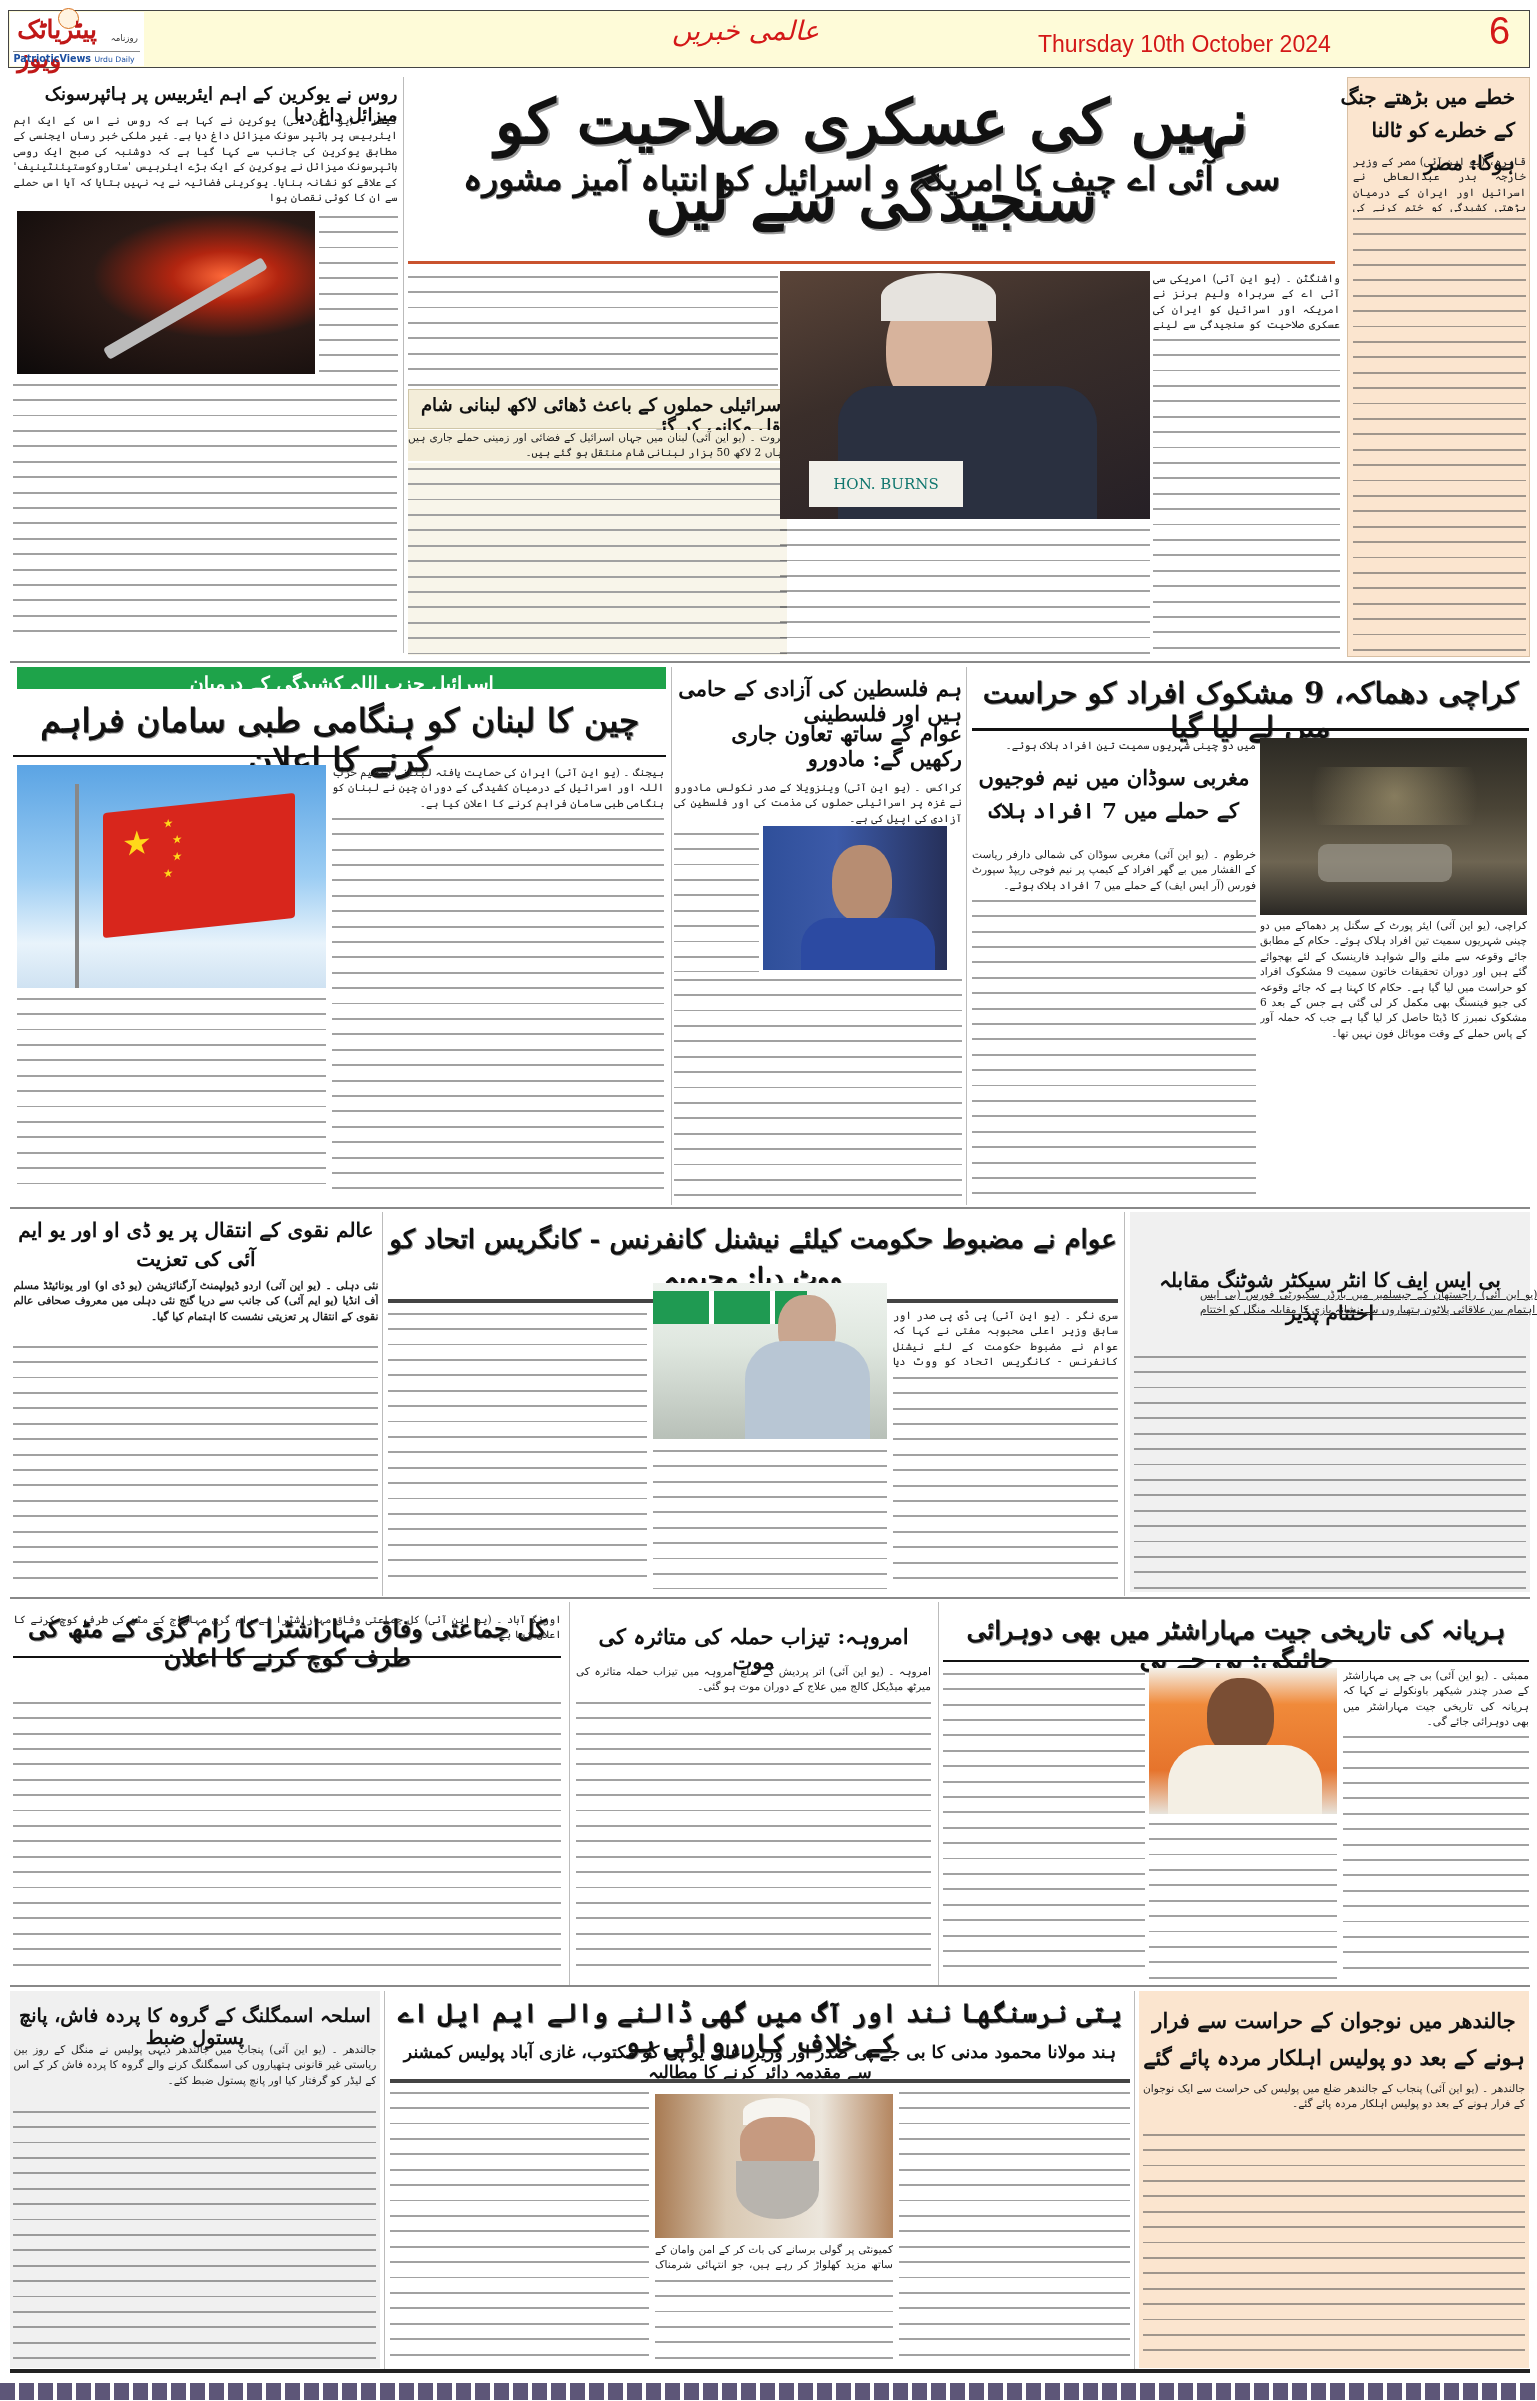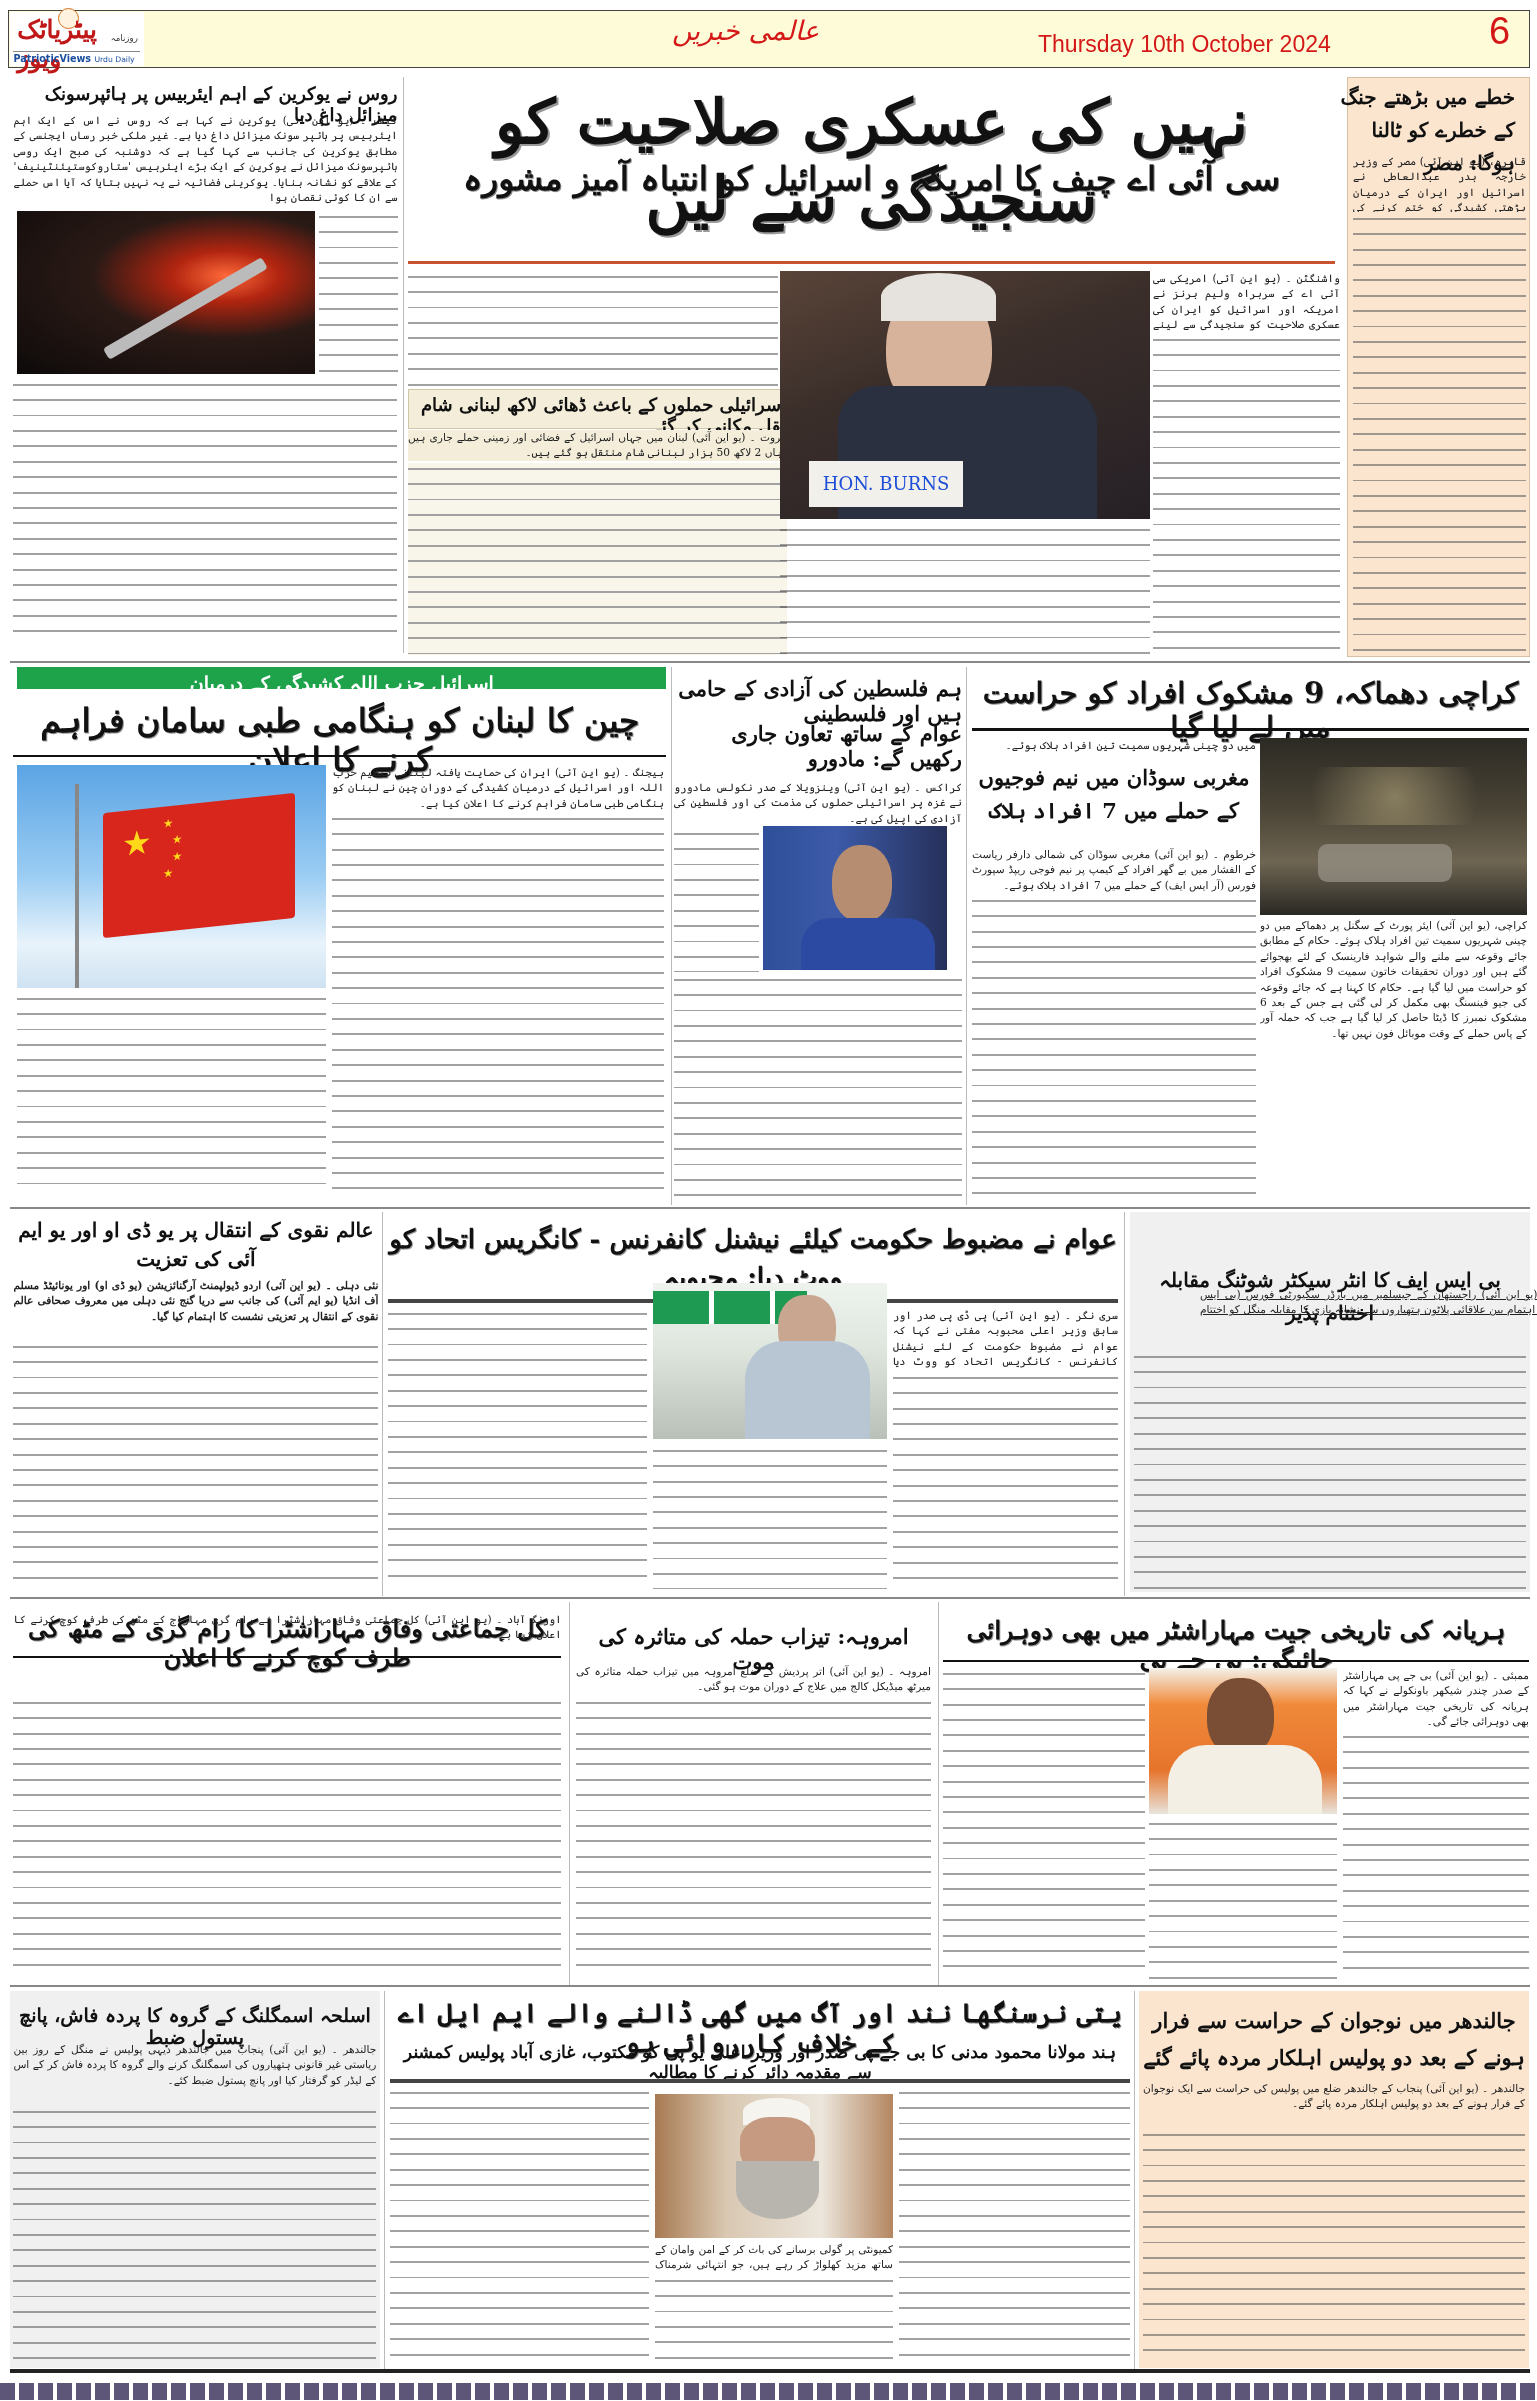--- a/index.html
+++ b/index.html
@@ -55,21 +55,21 @@
 <div class="abs col-text filler" style="left:408px;top:271px;width:370px;height:115px;"></div>
 <div class="abs rtl" style="left:408px;top:389px;width:379px;height:40px;background:#f3edd9;border:1px solid #cfc6a8;"></div>
 <div class="abs rtl headline-xl" style="left:411px;top:394px;width:375px;font-size:18px;text-shadow:none;">اسرائیلی حملوں کے باعث ڈھائی لاکھ لبنانی شام نقل مکانی کر گئے</div>
 <div class="abs col-text" style="left:408px;top:430px;width:379px;height:31px;background:#f3edd9;">بیروت ۔ (یو این آئی) لبنان میں جہاں اسرائیل کے فضائی اور زمینی حملے جاری ہیں وہاں 2 لاکھ 50 ہزار لبنانی شام منتقل ہو گئے ہیں۔</div>
 <div class="abs col-text filler" style="left:408px;top:463px;width:379px;height:192px;background-color:#f3edd9;"></div>
 
 <div class="abs photo" style="left:780px;top:271px;width:370px;height:248px;background:linear-gradient(160deg,#5a4438 0%,#3a2e2a 40%,#262026 100%);">
   <div style="position:absolute;left:106px;top:9.6px;width:106px;height:134px;border-radius:50% 50% 45% 45%;background:#d7b39c;"></div>
   <div style="position:absolute;left:101px;top:1.9px;width:115px;height:48px;border-radius:50% 50% 0 0;background:#e6e3de;"></div>
   <div style="position:absolute;left:58px;top:115px;width:259px;height:134px;background:#2a3040;border-radius:38px 38px 0 0;"></div>
-  <div style="position:absolute;left:29px;top:190px;width:154px;height:46px;background:#f2f0ea;font-family:'DejaVu Serif',serif;font-size:18px;color:#1d4ed8;text-align:center;line-height:46px;">HON. BURNS</div>
+  <div style="position:absolute;left:29px;top:190px;width:154px;height:46px;background:#f2f0ea;font-family:'DejaVu Serif',serif;font-size:15px;color:#0f766e;text-align:center;line-height:46px;">HON. BURNS</div>
 </div>
 <div class="abs col-text filler" style="left:780px;top:524px;width:370px;height:131px;"></div>
 <div class="abs col-text" style="left:1153px;top:271px;width:187px;height:61px;">واشنگٹن ۔ (یو این آئی) امریکی سی آئی اے کے سربراہ ولیم برنز نے امریکہ اور اسرائیل کو ایران کی عسکری صلاحیت کو سنجیدگی سے لینے کا مشورہ دیا ہے۔</div>
 <div class="abs col-text filler" style="left:1153px;top:334px;width:187px;height:321px;"></div>
 
 <div class="abs" style="left:1347px;top:77px;width:183px;height:580px;background:#fbe5cf;border:1px solid #d8bfa3;"></div>
 <div class="abs rtl headline-xl" style="left:1340px;top:81px;width:175px;font-size:20px;line-height:33px;text-align:right;text-shadow:none;">خطے میں بڑھتے جنگ کے خطرے کو ٹالنا ہوگا: مصر</div>
 <div class="abs col-text" style="left:1353px;top:154px;width:173px;height:58px;">قاہرہ، (یو این آئی) مصر کے وزیر خارجہ بدر عبدالعاطی نے اسرائیل اور ایران کے درمیان بڑھتی کشیدگی کو ختم کرنے کی اپیل کی ہے۔</div>
 <div class="abs col-text filler" style="left:1353px;top:213px;width:173px;height:438px;"></div>
 

